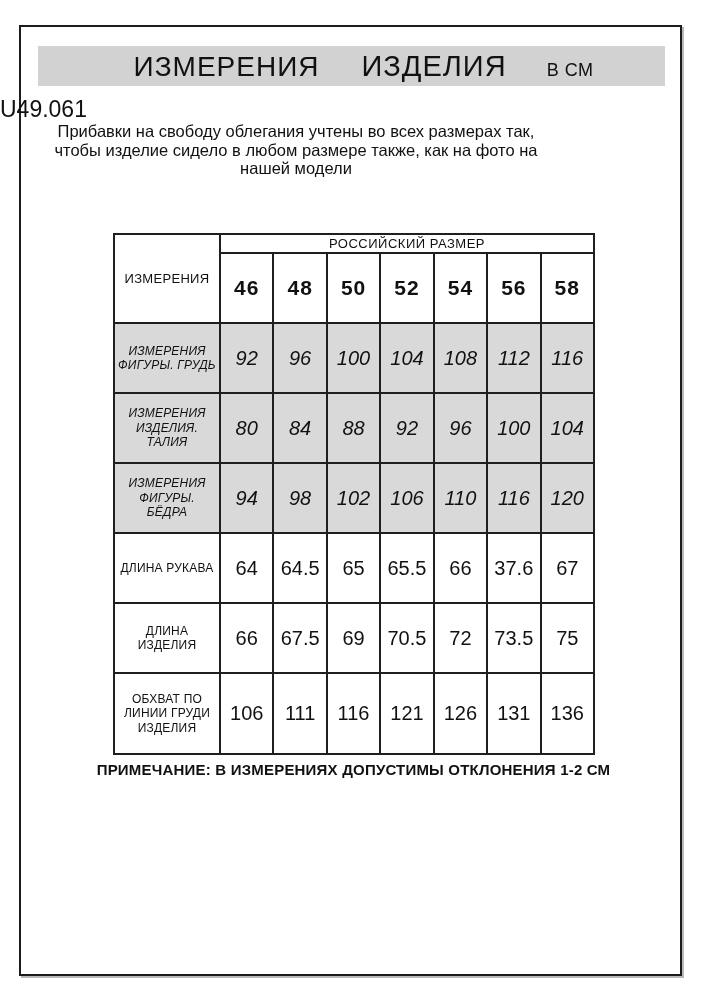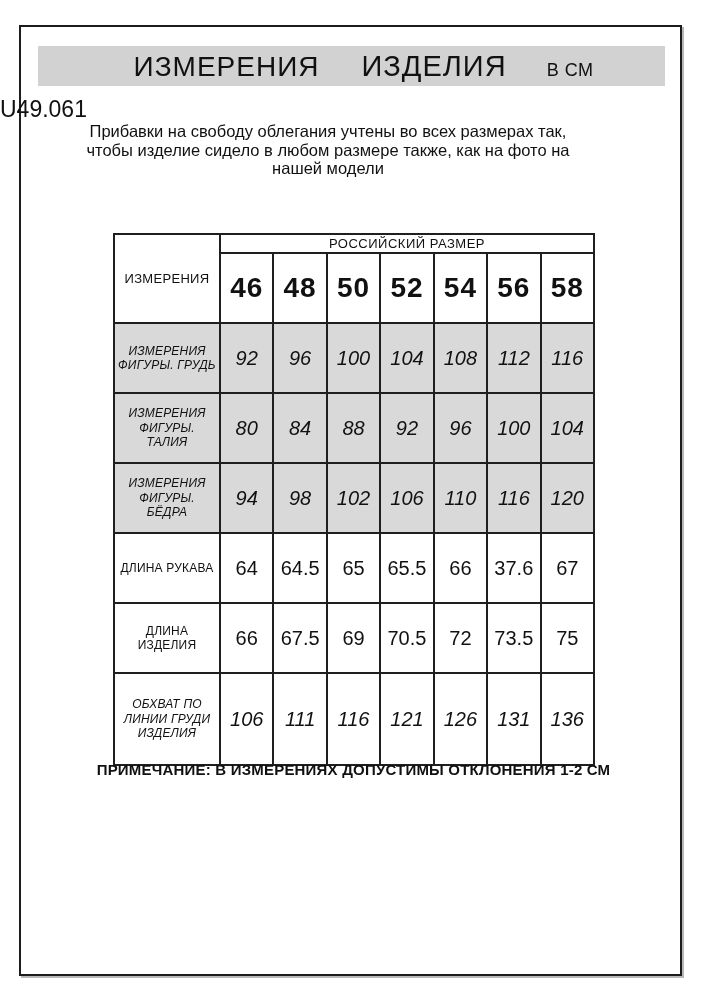--- a/index.html
+++ b/index.html
@@ -70,21 +70,20 @@
   }
   .desc {
     position: absolute;
     left: 0;
     top: 122px;
     width: 592px;
     text-align: center;
     font-size: 16.5px;
     line-height: 18.5px;
     font-weight: 400;
-    margin-left: 32px;
   }
   table.size-table {
     position: absolute;
     left: 113px;
     top: 233px;
     width: 482px;
     border-collapse: collapse;
     table-layout: fixed;
     background: #ffffff;
   }
@@ -101,26 +100,26 @@
   }
   tr.hr1 { height: 19px; }
   td.szhdr {
     font-size: 13px;
     letter-spacing: 0.5px;
     height: 19px;
     padding: 1px 0;
   }
   tr.hr2 { height: 70px; }
   td.size {
-    font-size: 28px;
+    font-size: 21px;
     font-weight: 700;
     letter-spacing: 1px;
   }
   tr.data-row { height: 70px; }
-  tr.data-row.last { height: 92px; font-style: italic; }
+  tr.data-row.last { height: 81px; }
   td.rlabel {
     font-size: 12px;
     line-height: 14.5px;
     letter-spacing: 0.2px;
   }
   td.val { font-size: 20px; }
   tr.shaded td { background: #d9d9d9; }
   tr.shaded td.rlabel { font-style: italic; }
   tr.shaded td.val { font-style: italic; }
   .note {
@@ -185,21 +184,21 @@
         <td class="val">92</td>
         <td class="val">96</td>
         <td class="val">100</td>
         <td class="val">104</td>
         <td class="val">108</td>
         <td class="val">112</td>
         <td class="val">116</td>
       </tr>
 
       <tr class="data-row shaded">
-        <td class="rlabel">ИЗМЕРЕНИЯ ФИГУРЫ. ТАЛИЯ</td>
+        <td class="rlabel">ИЗМЕРЕНИЯ ИЗДЕЛИЯ. ТАЛИЯ</td>
         <td class="val">80</td>
         <td class="val">84</td>
         <td class="val">88</td>
         <td class="val">92</td>
         <td class="val">96</td>
         <td class="val">100</td>
         <td class="val">104</td>
       </tr>
 
       <tr class="data-row shaded">

